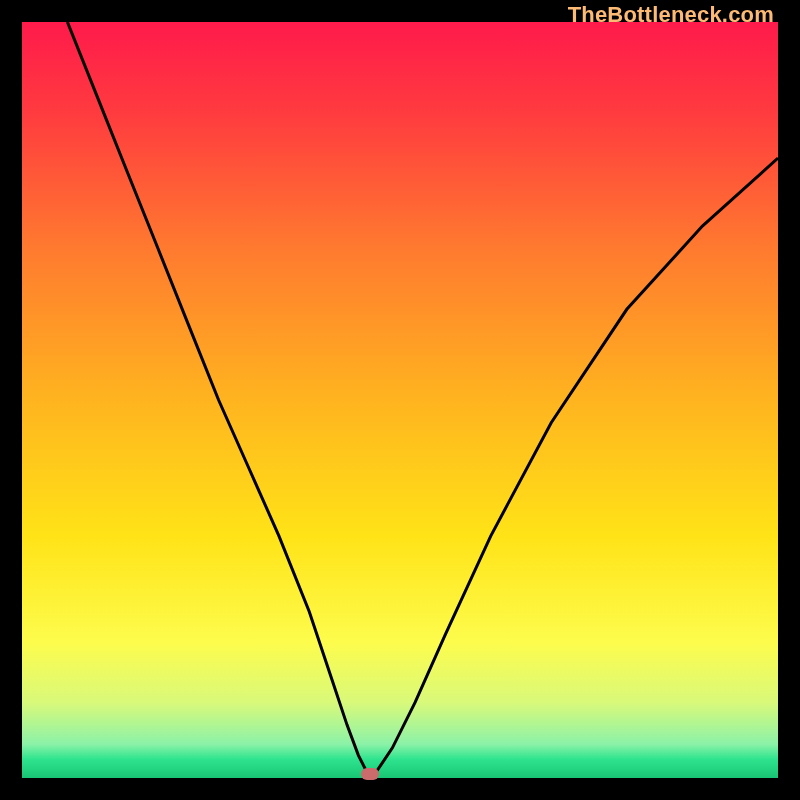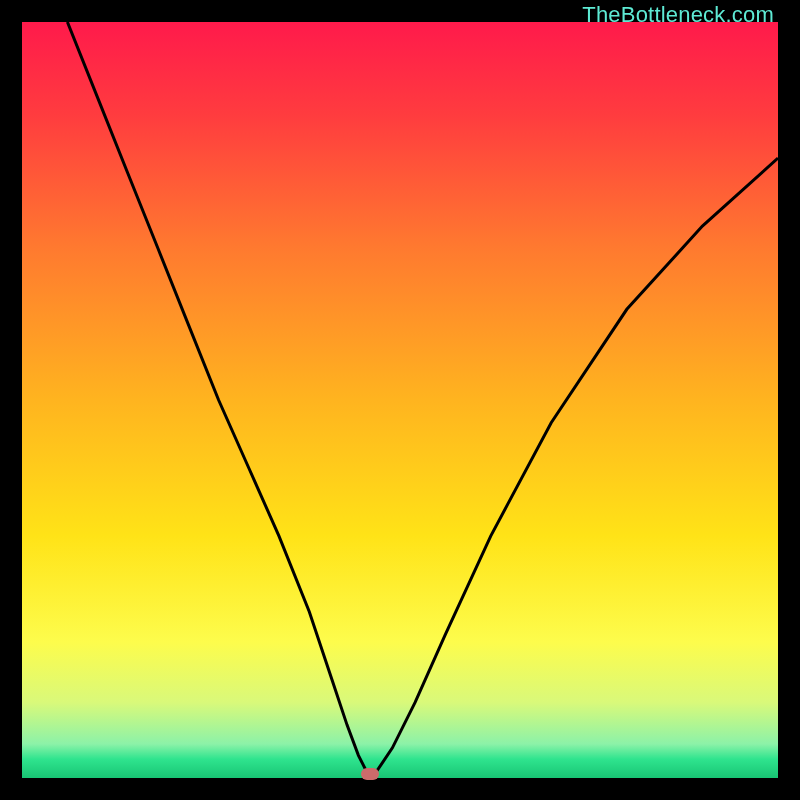--- a/index.html
+++ b/index.html
@@ -23,23 +23,23 @@
     position: absolute;
     left: 0;
     top: 0;
     width: 756px;
     height: 756px;
   }
   .watermark {
     position: absolute;
     top: 2px;
     right: 26px;
-    color: #5eead4;
+    color: #fdba74;
     font-size: 22px;
-    font-weight: 400;
+    font-weight: 700;
     letter-spacing: 0.2px;
   }
   .marker {
     position: absolute;
     width: 18px;
     height: 12px;
     background: #cc6b6b;
     border-radius: 6px;
     transform: translate(-50%, -50%);
   }

